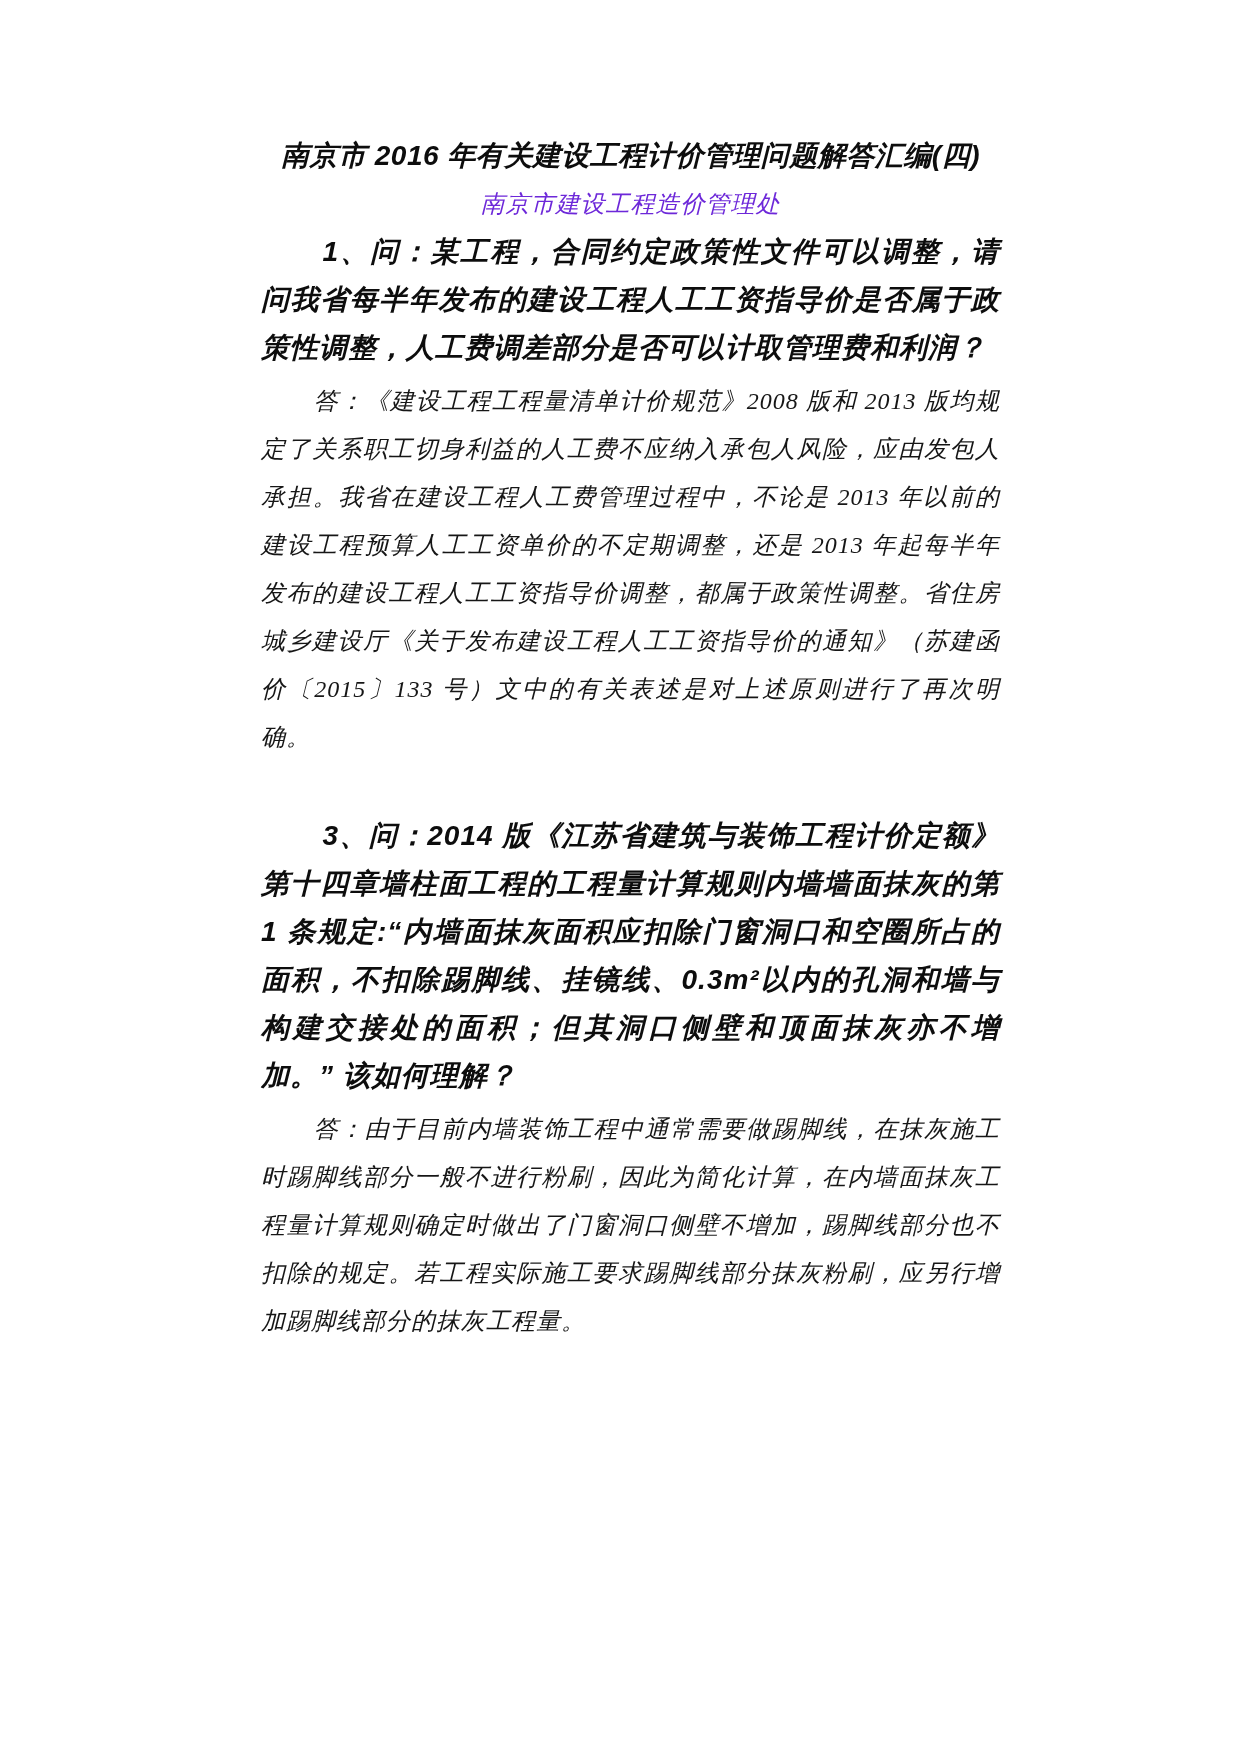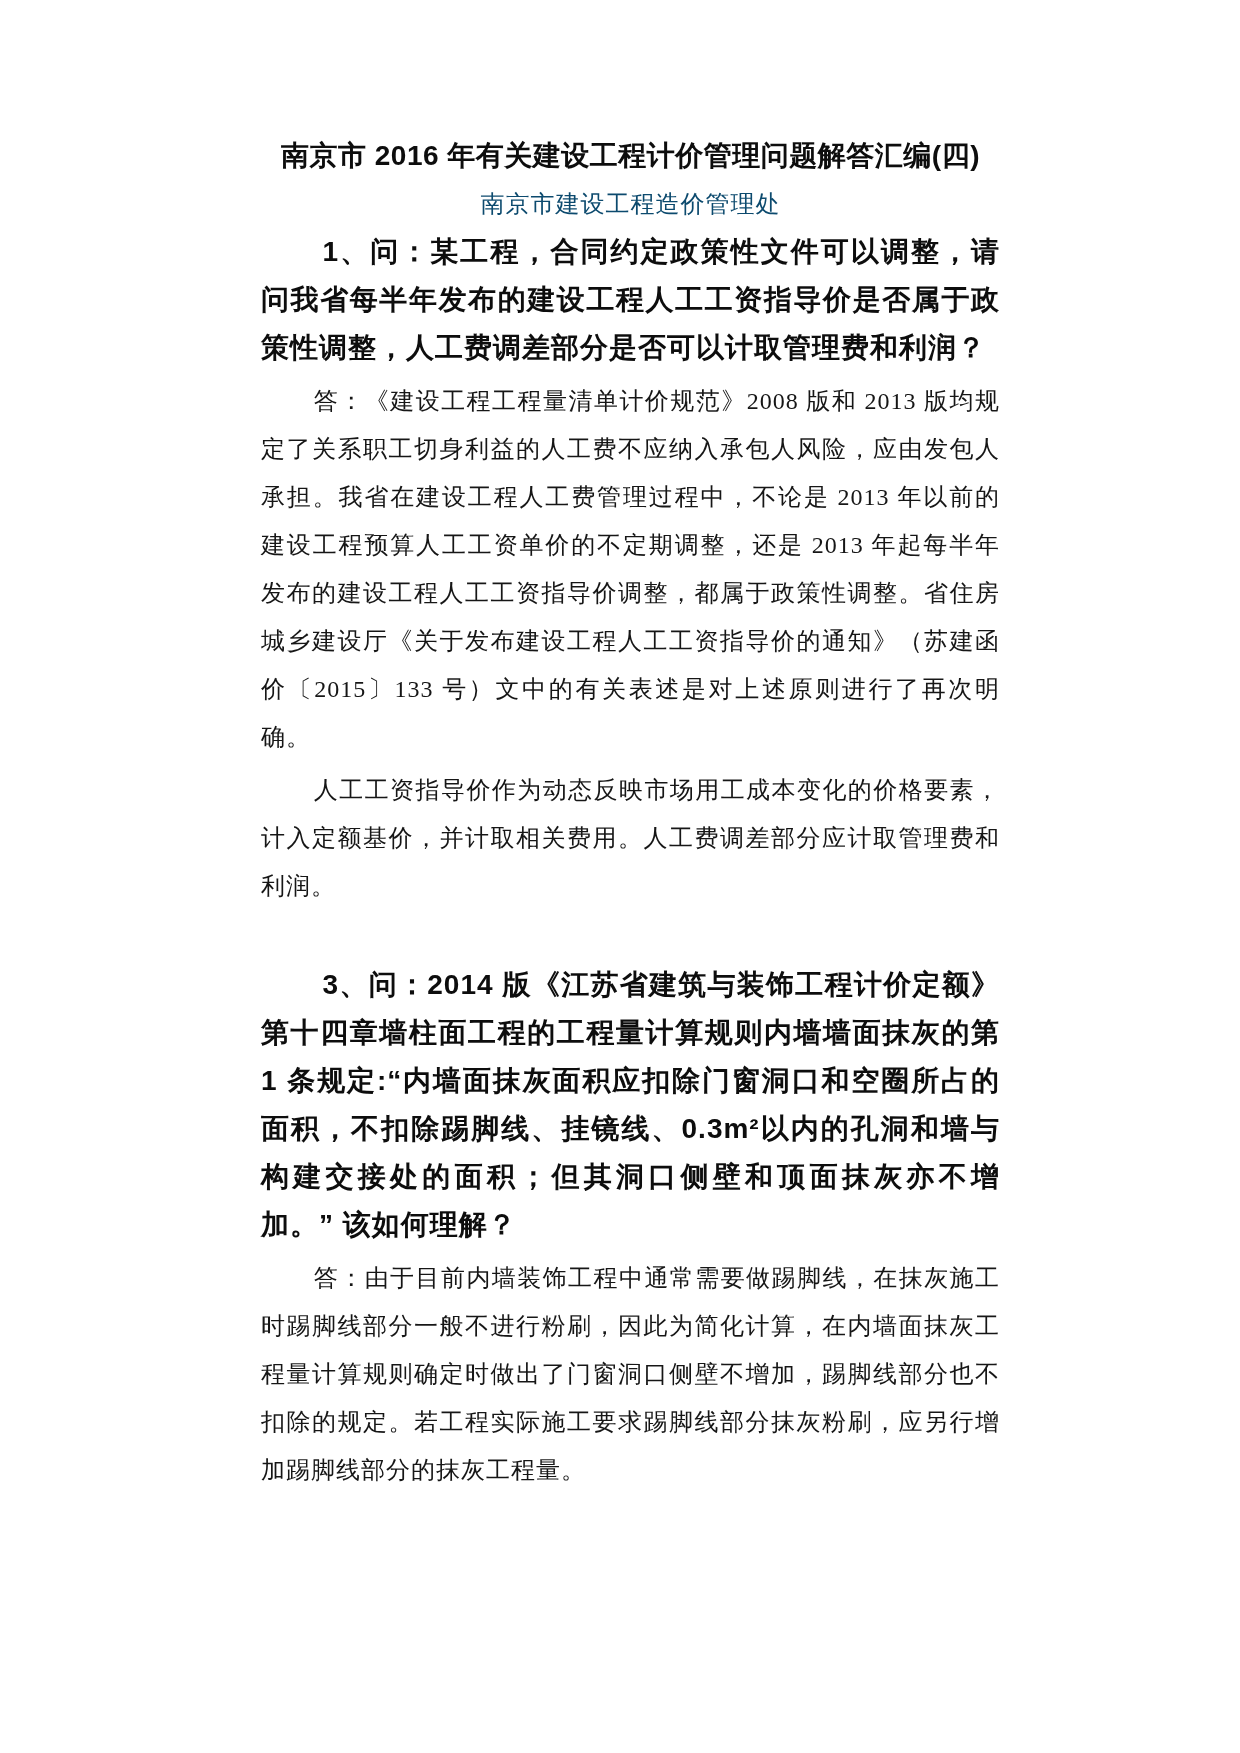--- a/index.html
+++ b/index.html
@@ -15,40 +15,41 @@
     color: #111111;
     overflow: hidden;
   }
   .content {
     box-sizing: border-box;
     margin: 0 auto;
     padding-top: 132px;
     padding-left: 133px;
     padding-right: 112px;
     width: 984px;
+    font-style: italic;
   }
   .doc-title {
     margin: 0;
     font-family: "Liberation Sans", "DejaVu Sans", sans-serif;
     font-weight: 700;
     font-size: 28px;
     line-height: 48px;
     text-align: center;
     letter-spacing: 0.5px;
     color: #0d0d0d;
   }
   .doc-subtitle {
     margin: 0;
     font-family: "Liberation Serif", "DejaVu Serif", serif;
     font-weight: 400;
     font-size: 24px;
     line-height: 48px;
     text-align: center;
     letter-spacing: 1px;
-    color: #0c4a6e;
+    color: #6d28d9;
   }
   .qa {
     margin: 0;
   }
   .qa + .qa {
     margin-top: 51px;
   }
   .question {
     margin: 0;
     font-family: "Liberation Sans", "DejaVu Sans", sans-serif;
@@ -78,21 +79,20 @@
 <div class="page">
   <div class="content">
 
     <h1 class="doc-title">南京市 2016 年有关建设工程计价管理问题解答汇编(四)</h1>
 
     <h2 class="doc-subtitle">南京市建设工程造价管理处</h2>
 
     <section class="qa">
       <p class="question">1、问：某工程，合同约定政策性文件可以调整，请问我省每半年发布的建设工程人工工资指导价是否属于政策性调整，人工费调差部分是否可以计取管理费和利润？</p>
       <p class="answer">答：《建设工程工程量清单计价规范》2008 版和 2013 版均规定了关系职工切身利益的人工费不应纳入承包人风险，应由发包人承担。我省在建设工程人工费管理过程中，不论是 2013 年以前的建设工程预算人工工资单价的不定期调整，还是 2013 年起每半年发布的建设工程人工工资指导价调整，都属于政策性调整。省住房城乡建设厅《关于发布建设工程人工工资指导价的通知》（苏建函价〔2015〕133 号）文中的有关表述是对上述原则进行了再次明确。</p>
-      <p class="answer">人工工资指导价作为动态反映市场用工成本变化的价格要素，计入定额基价，并计取相关费用。人工费调差部分应计取管理费和利润。</p>
     </section>
 
 
     <section class="qa">
       <p class="question">3、问：2014 版《江苏省建筑与装饰工程计价定额》第十四章墙柱面工程的工程量计算规则内墙墙面抹灰的第 1 条规定:“内墙面抹灰面积应扣除门窗洞口和空圈所占的面积，不扣除踢脚线、挂镜线、0.3m²以内的孔洞和墙与构建交接处的面积；但其洞口侧壁和顶面抹灰亦不增加。” 该如何理解？</p>
       <p class="answer">答：由于目前内墙装饰工程中通常需要做踢脚线，在抹灰施工时踢脚线部分一般不进行粉刷，因此为简化计算，在内墙面抹灰工程量计算规则确定时做出了门窗洞口侧壁不增加，踢脚线部分也不扣除的规定。若工程实际施工要求踢脚线部分抹灰粉刷，应另行增加踢脚线部分的抹灰工程量。</p>
     </section>
 
 
   </div>

